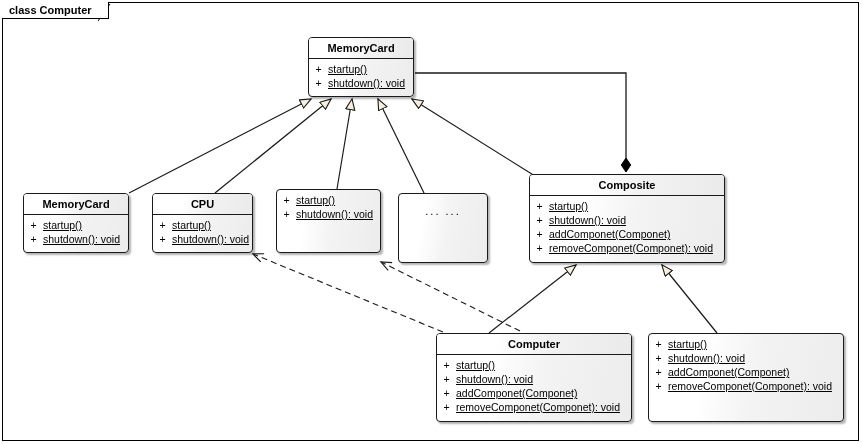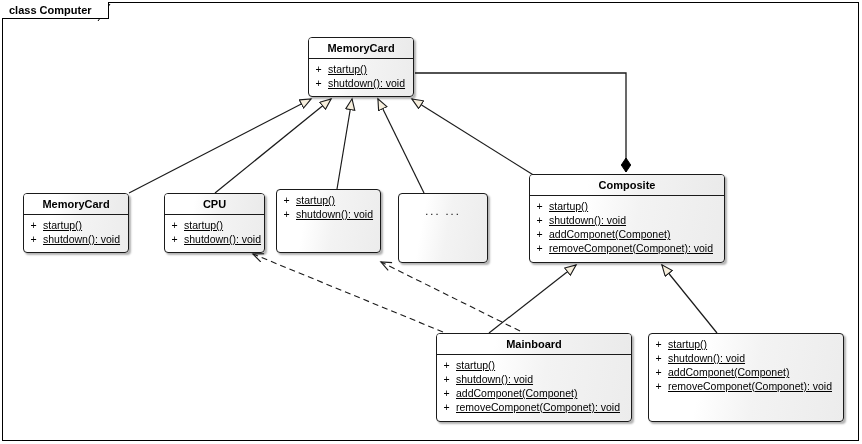--- a/index.html
+++ b/index.html
@@ -193,21 +193,21 @@
         <span class="op-vis">+</span>
         <span class="op-sig">startup()</span>
       </div>
       <div class="op">
         <span class="op-vis">+</span>
         <span class="op-sig">shutdown(): void</span>
       </div>
     </div>
   </div>
 
-  <div class="cls" style="left:152px; top:193px; width:101px; height:60px;margin-left:12px;">
+  <div class="cls" style="left:152px; top:193px; width:101px; height:60px;">
     <div class="cls-title">CPU</div>
     <div class="cls-ops">
       <div class="op">
         <span class="op-vis">+</span>
         <span class="op-sig">startup()</span>
       </div>
       <div class="op">
         <span class="op-vis">+</span>
         <span class="op-sig">shutdown(): void</span>
       </div>
@@ -247,21 +247,21 @@
         <span class="op-sig">addComponet(Componet)</span>
       </div>
       <div class="op">
         <span class="op-vis">+</span>
         <span class="op-sig">removeComponet(Componet): void</span>
       </div>
     </div>
   </div>
 
   <div class="cls" style="left:436px; top:333px; width:196px; height:89px;">
-    <div class="cls-title">Mainboard</div>
+    <div class="cls-title">Computer</div>
     <div class="cls-ops">
       <div class="op">
         <span class="op-vis">+</span>
         <span class="op-sig">startup()</span>
       </div>
       <div class="op">
         <span class="op-vis">+</span>
         <span class="op-sig">shutdown(): void</span>
       </div>
       <div class="op">

